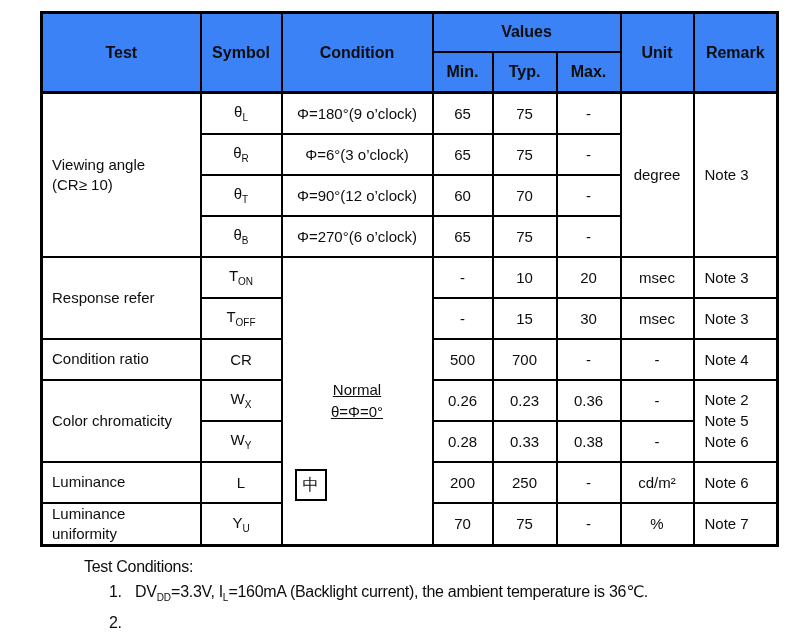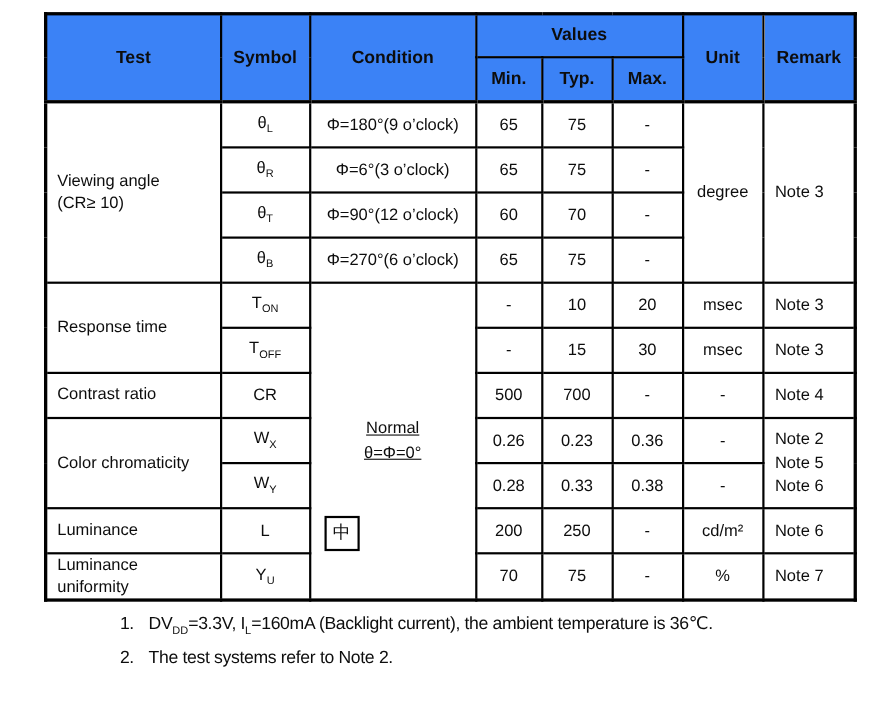--- a/index.html
+++ b/index.html
@@ -140,21 +140,21 @@
     </tr>
     <tr>
       <td><span>θ</span><sub>B</sub></td>
       <td class="cond-cell">Φ=270°(6 o’clock)</td>
       <td>65</td>
       <td>75</td>
       <td>-</td>
     </tr>
 
     <tr>
-      <td rowspan="2" class="item-cell">Response time</td>
+      <td rowspan="2" class="item-cell">Response refer</td>
       <td><span>T</span><sub>ON</sub></td>
       <td rowspan="7" class="cond-merged">
         <div class="cond-text">Normal
 θ=Φ=0°</div>
         <div class="obj-box">
             <span>中</span>
           </div>
       </td>
       <td>-</td>
       <td>10</td>
@@ -165,21 +165,21 @@
     <tr>
       <td><span>T</span><sub>OFF</sub></td>
       <td>-</td>
       <td>15</td>
       <td>30</td>
       <td>msec</td>
       <td class="remark-cell">Note 3</td>
     </tr>
 
     <tr>
-      <td class="item-cell">Contrast ratio</td>
+      <td class="item-cell">Condition ratio</td>
       <td>CR</td>
       <td>500</td>
       <td>700</td>
       <td>-</td>
       <td>-</td>
       <td class="remark-cell">Note 4</td>
     </tr>
 
     <tr>
       <td rowspan="2" class="item-cell">Color chromaticity</td>
@@ -217,21 +217,21 @@
       <td>70</td>
       <td>75</td>
       <td>-</td>
       <td>%</td>
       <td class="remark-cell">Note 7</td>
     </tr>
   </tbody>
 </table>
 
 <div class="notes">
+  <div class="title">Test Conditions:</div>
   <div class="note-line">
     <span class="note-num">1.</span>
     <span class="note-text"><span>DV</span><sub class="nsub">DD</sub><span>=3.3V, I</span><sub class="nsub">L</sub><span>=160mA (Backlight current), the ambient temperature is 36℃.</span></span>
   </div>
   <div class="note-line">
     <span class="note-num">2.</span>
-    <span class="note-text">The test systems refer to Note 2.</span>
   </div>
 </div>
 
 </body></html>

